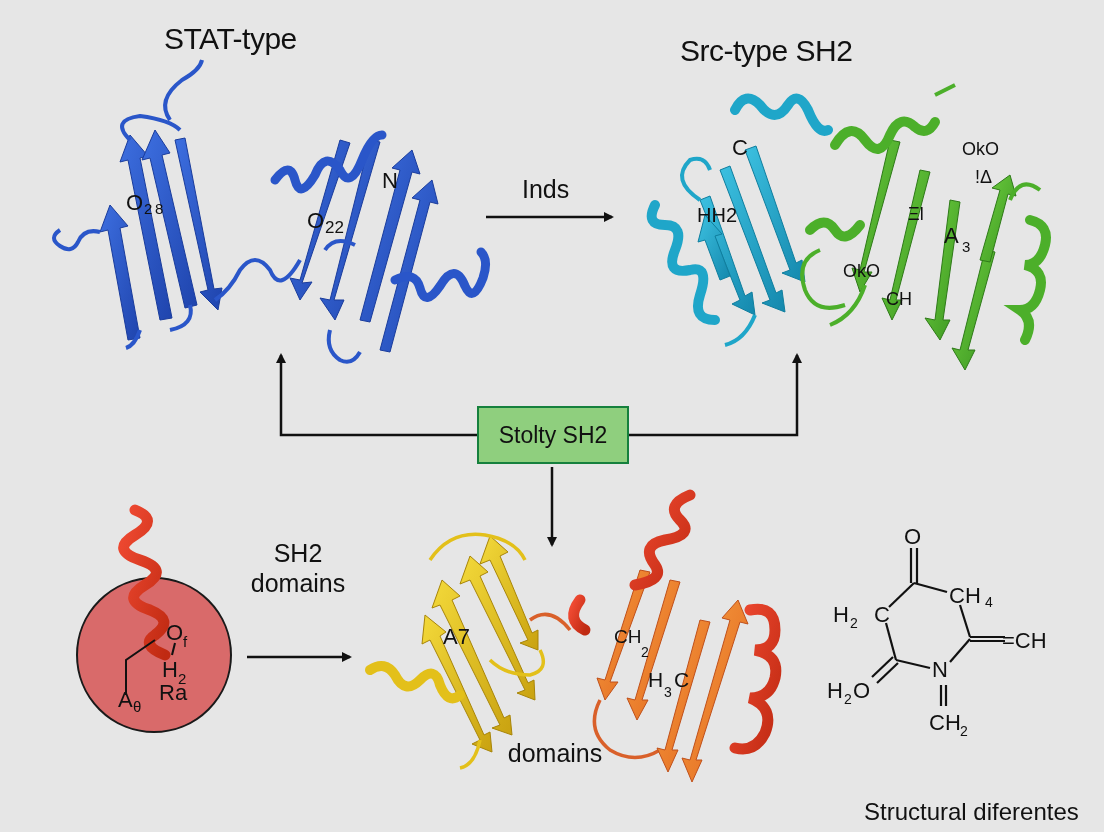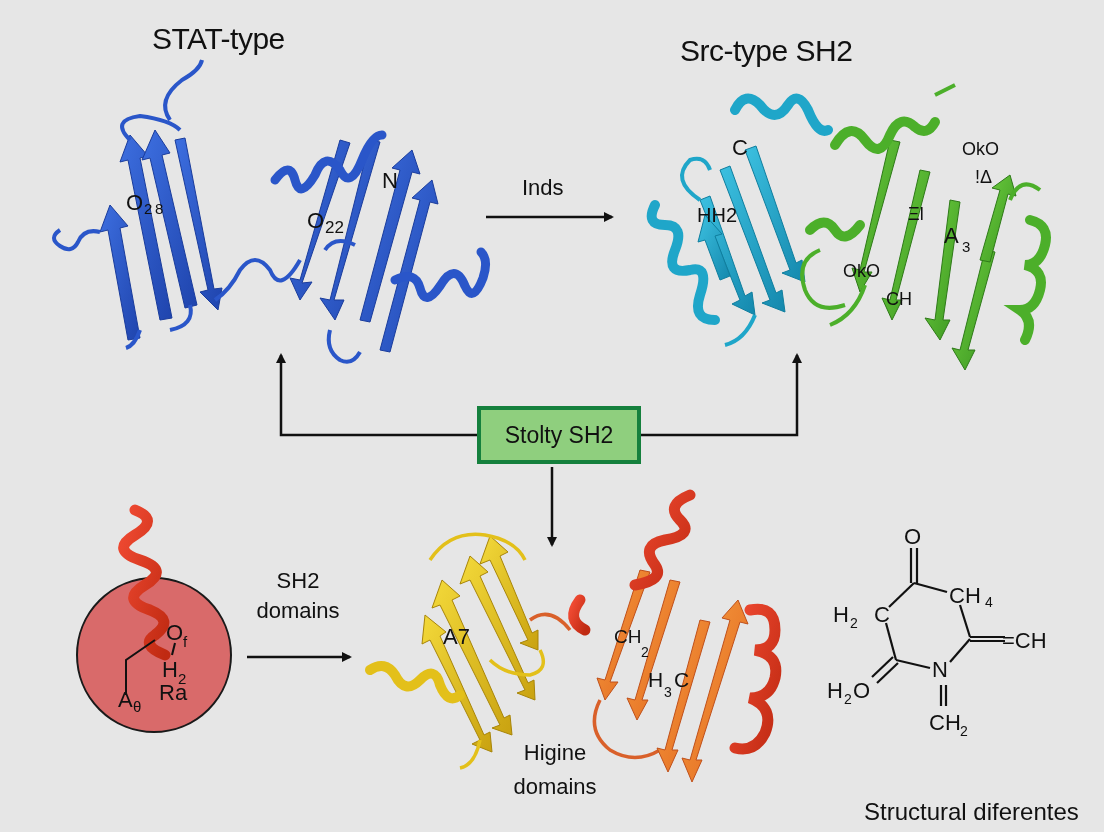--- a/index.html
+++ b/index.html
@@ -5,26 +5,26 @@
   html, body { margin: 0; padding: 0; }
   body {
     width: 1104px; height: 832px; overflow: hidden;
     background: #e6e6e6;
     font-family: "Liberation Sans", sans-serif;
     position: relative;
   }
   .canvas { position: absolute; left: 0; top: 0; width: 1104px; height: 832px; }
   .lbl { position: absolute; color: #111; font-family: "Liberation Sans", sans-serif; white-space: nowrap; }
   .title { font-size: 30px; letter-spacing: -0.5px; }
-  .mid { font-size: 22px; }
+  .mid { font-size: 25px; }
   .small { font-size: 24px; }
   .center { text-align: center; }
   .flowbox {
-    position: absolute; left: 477px; top: 406px; width: 164px; height: 58px;
-    background: #8fcf7e; border: 4px solid #15803d; box-sizing: border-box;
+    position: absolute; left: 477px; top: 406px; width: 152px; height: 58px;
+    background: #8fcf7e; border: 2px solid #15803d; box-sizing: border-box;
     display: flex; align-items: center; justify-content: center;
     font-size: 23px; color: #111;
   }
 </style>
 </head>
 <body>
 
 <svg class="canvas" viewBox="0 0 1104 832" xmlns="http://www.w3.org/2000/svg">
   <defs>
     <marker id="ah" markerWidth="10" markerHeight="10" refX="8" refY="5" orient="auto" markerUnits="userSpaceOnUse">
@@ -239,31 +239,30 @@
     <text x="1002" y="648" font-size="22">=CH</text>
     <text x="932" y="677" font-size="22">N</text>
     <text x="827" y="698" font-size="22">H</text>
     <text x="844" y="704" font-size="14">2</text>
     <text x="853" y="698" font-size="22">O</text>
     <text x="929" y="730" font-size="22">CH</text>
     <text x="960" y="736" font-size="14">2</text>
   </g>
 </svg>
 
-<div class="lbl title" style="left:152px; top:22px;">STAT-type</div>
+<div class="lbl title" style="left:164px; top:22px;">STAT-type</div>
 <div class="lbl title" style="left:680px; top:34px;">Src-type SH2</div>
 <div class="lbl mid" style="left:522px; top:175px;">Inds</div>
 
 <div class="flowbox">
   <span>Stolty SH2</span>
 </div>
 
-<div class="lbl mid center" style="left:238px; top:566px; width:120px; line-height:30px;">
+<div class="lbl mid center" style="left:238px; top:538px; width:120px; line-height:30px;">
   <div>SH2</div>
   <div>domains</div>
 </div>
 
 <div class="lbl mid center" style="left:490px; top:736px; width:130px; line-height:34px;">
-  <div>Higine</div>
   <div>domains</div>
 </div>
 
 <div class="lbl small" style="left:864px; top:798px;">Structural diferentes</div>
 
 </body></html>

